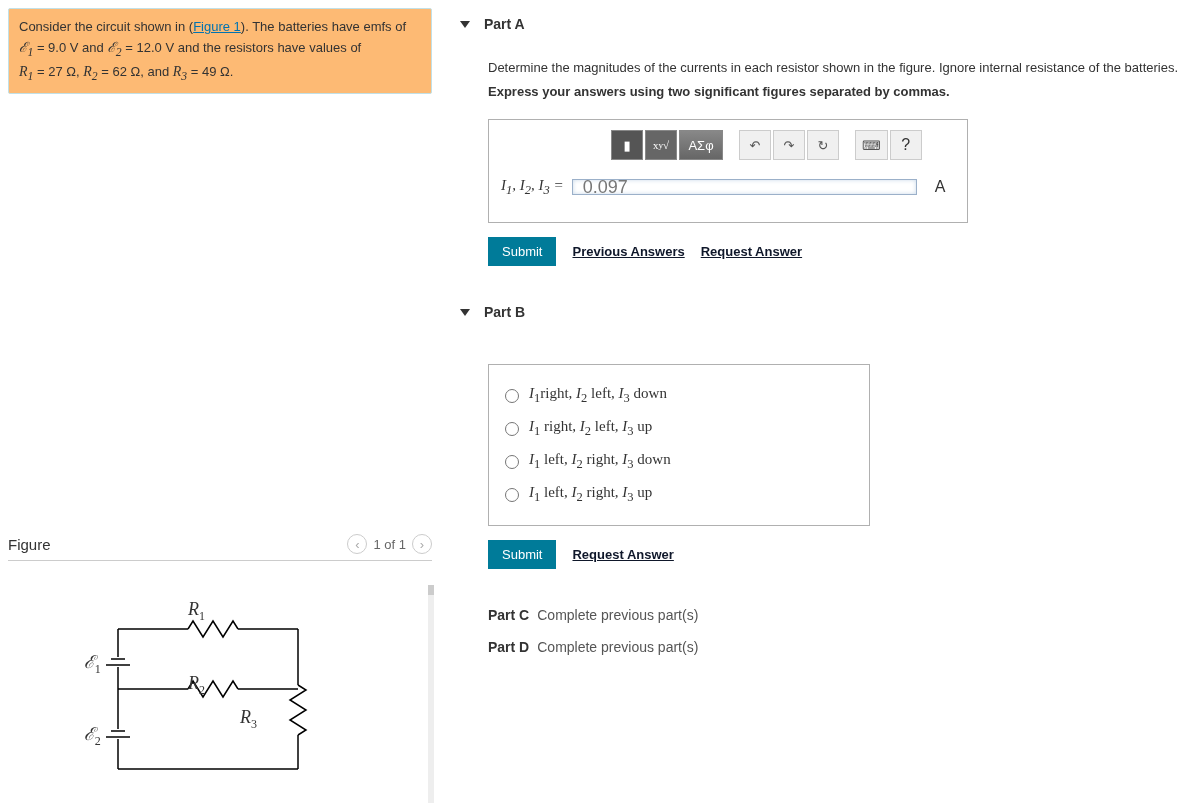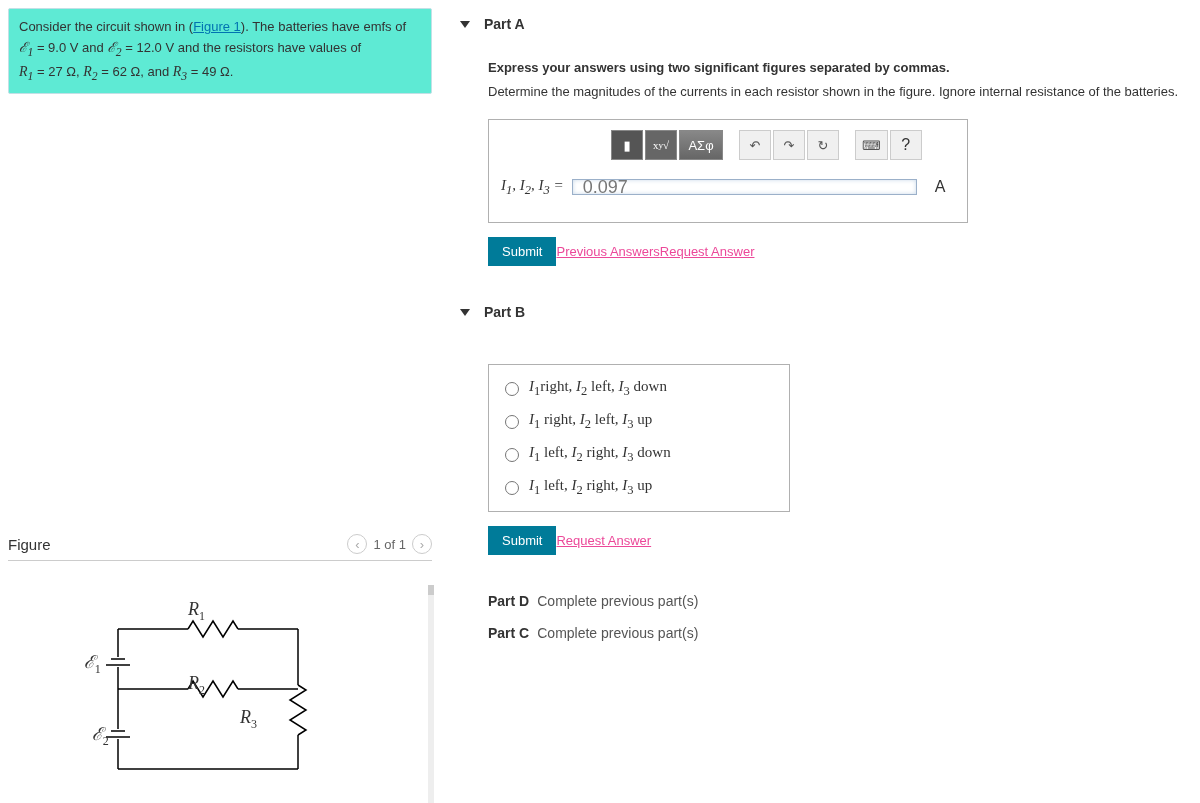--- a/index.html
+++ b/index.html
@@ -1,19 +1,19 @@
 <!DOCTYPE html>
 <html><head>
 <meta charset="utf-8">
 <style>
   * { box-sizing: border-box; margin: 0; padding: 0; }
   body { font-family: Arial, sans-serif; font-size: 13px; color: #333; background: #fff; width: 1200px; }
   .container { display: flex; }
   .left-panel { width: 440px; padding: 8px; }
-  .problem-box { background: #5eead4; border: 1px solid #c2e0e6; padding: 8px 10px; border-radius: 2px; line-height: 1.5; font-size: 13px; }
+  .problem-box { background: #fdba74; border: 1px solid #c2e0e6; padding: 8px 10px; border-radius: 2px; line-height: 1.5; font-size: 13px; }
   .problem-box a { color: #0073b1; text-decoration: underline; }
   .figure-section { margin-top: 440px; }
   .figure-header { display: flex; align-items: center; justify-content: space-between; border-bottom: 1px solid #ccc; padding-bottom: 6px; }
   .figure-title { font-size: 15px; color: #333; }
   .pager { display: flex; align-items: center; gap: 6px; font-size: 13px; color: #666; }
   .pager-btn { width: 20px; height: 20px; border: 1px solid #ccc; border-radius: 10px; display: inline-flex; align-items: center; justify-content: center; color: #aaa; cursor: pointer; background:#fff; }
   .figure-canvas { margin-top: 28px; position: relative; height: 220px; padding-left: 70px; }
   svg.circ { width: 260px; height: 200px; }
   .flabel { font-family: 'Times New Roman', serif; font-style: italic; font-size: 18px; }
   .sub { font-size: 12px; font-style: normal; }
@@ -34,25 +34,25 @@
   .tool-btn { height: 30px; min-width: 32px; border: 1px solid #888; background: linear-gradient(#888,#666); color: #fff; display: inline-flex; align-items: center; justify-content: center; font-size: 13px; cursor: pointer; padding: 0 6px;}
   .tool-btn.light { background: #f0f0f0; color: #555; border-color: #ccc; }
   .tool-btn.askfor { font-size: 16px; color:#333; background:#f0f0f0; border:1px solid #ccc;}
   .tool-sep { width: 12px; }
   
   .input-row { display: flex; align-items: center; gap: 8px; }
   .input-label { font-family: 'Times New Roman', serif; font-style: italic; font-size: 15px; }
   .input-field { flex: 1; height: 16px; border: 1px solid #9bb0c9; padding: 0 10px; font-size: 18px; color: #777; box-shadow: 0 0 4px rgba(120,160,200,.4) inset;}
   .unit { width: 30px; height: 34px; display: flex; align-items: center; justify-content: center; font-size: 16px; }
   
-  .btn-row { margin-top: 14px; display: flex; align-items: center; }
+  .btn-row { margin-top: 14px; display: flex; align-items: center; gap: 16px; }
   .submit-btn { background: #007b99; color: #fff; border: none; padding: 7px 14px; font-size: 13px; cursor: pointer; }
-  .link { color: #ec4899; text-decoration: underline; font-size: 13px; cursor: pointer; }
-  
-  .choices-box { border: 1px solid #b0b0b0; padding: 7px 16px; width: 302px; margin-top: 18px; }
+  .link { color: #0f172a; text-decoration: underline; font-size: 13px; cursor: pointer; font-weight: bold; }
+  
+  .choices-box { border: 1px solid #b0b0b0; padding: 14px 16px; width: 382px; margin-top: 18px; }
   .choice { display: flex; align-items: center; gap: 10px; padding: 6px 0; font-family: 'Times New Roman', serif; font-size: 15px; }
   .choice input { width: 14px; height: 14px; }
   .ital { font-style: italic; }
   
   .locked-part { padding: 8px 0 8px 28px; font-size: 14px; color: #555; }
   .locked-part .pl { font-weight: bold; margin-right: 8px; color:#333; }
   
   .feedback { padding: 18px 0 10px 28px; }
   
   .scroll-container { position: relative; }
@@ -103,38 +103,38 @@
             <path d="M40 100 L40 78"></path>
             <line x1="28" y1="76" x2="52" y2="76"></line>
             <line x1="33" y1="70" x2="47" y2="70"></line>
             <path d="M40 68 L40 40"></path>
           </g>
         </svg>
         <div style="position:absolute; left:180px; top:10px;" class="flabel"><span>R</span><sub class="sub">1</sub></div>
         <div style="position:absolute; left:180px; top:84px;" class="flabel"><span>R</span><sub class="sub">2</sub></div>
         <div style="position:absolute; left:232px; top:118px;" class="flabel"><span>R</span><sub class="sub">3</sub></div>
         <div style="position:absolute; left:76px; top:60px;text-align:right;" class="flabel"><span>ℰ</span><sub class="sub">1</sub></div>
-        <div style="position:absolute; left:84px; top:132px;" class="flabel"><span>ℰ</span><sub class="sub">2</sub></div>
+        <div style="position:absolute; left:76px; top:132px;" class="flabel"><span>ℰ</span><sub class="sub">2</sub></div>
         <div class="scroll-track" style="right:-2px; top:-4px;">
           <div class="scroll-thumb-btn"></div>
         </div>
       </div>
     </div>
   </div>
 
   <div class="right-panel">
 
     <div class="part-wrap">
       <div class="part-header">
         <span class="triangle"></span>
         <span class="part-title">Part A</span>
       </div>
       <div class="part-body">
+        <div class="instr">Determine the magnitudes of the currents in each resistor shown in the figure. Ignore internal resistance of the batteries.</div>
         <div class="instr bold">Express your answers using two significant figures separated by commas.</div>
-        <div class="instr">Determine the magnitudes of the currents in each resistor shown in the figure. Ignore internal resistance of the batteries.</div>
         <div class="answer-box">
           <div class="toolbar">
             <span class="tool-btn" style="background:#555">▮</span>
             <span class="tool-btn" style="background:#666; font-family:serif; font-size:11px;">x<sup>y</sup>√</span>
             <span class="tool-btn" style="min-width:44px">ΑΣφ</span>
             <span class="tool-sep"></span>
             <span class="tool-btn light">↶</span>
             <span class="tool-btn light">↷</span>
             <span class="tool-btn light">↻</span>
             <span class="tool-sep"></span>
@@ -182,20 +182,20 @@
           </label>
         </div>
         <div class="btn-row">
           <button class="submit-btn">Submit</button>
           <span class="link">Request Answer</span>
         </div>
       </div>
     </div>
 
     <div class="locked-part">
+      <span class="pl">Part C</span><span>Complete previous part(s)</span>
+    </div>
+    <div class="locked-part">
       <span class="pl">Part D</span><span>Complete previous part(s)</span>
-    </div>
-    <div class="locked-part">
-      <span class="pl">Part C</span><span>Complete previous part(s)</span>
     </div>
 
   </div>
 </div>
 
 </body></html>

